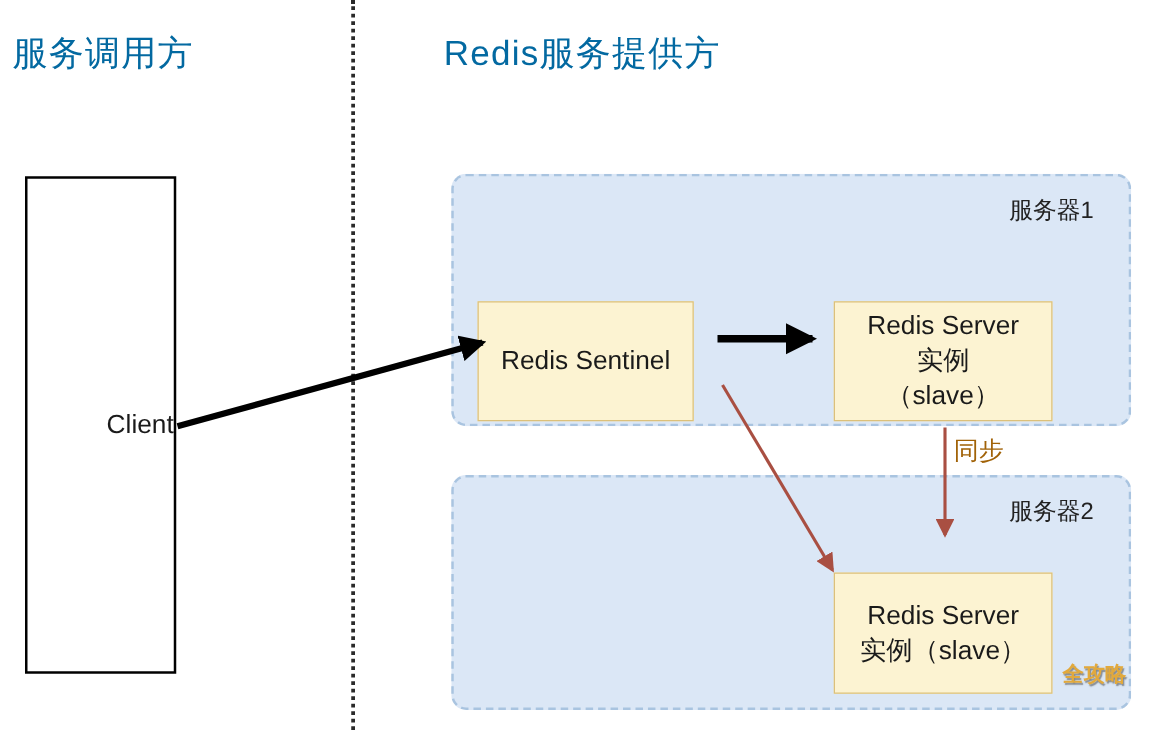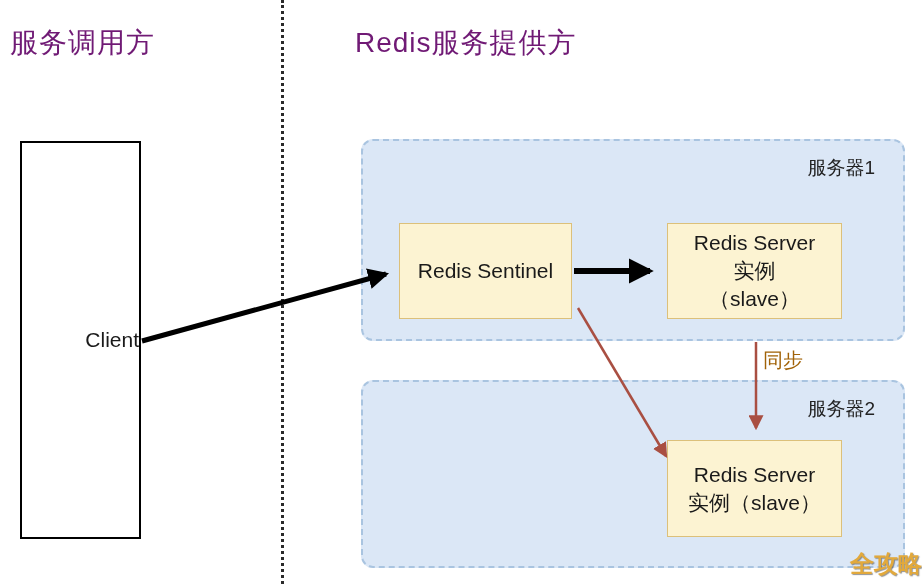--- a/index.html
+++ b/index.html
@@ -18,21 +18,21 @@
   .canvas{
     position:relative;
     width:922px;height:584px;
     background:#ffffff;
     overflow:hidden;
   }
   .header{
     position:absolute;
     font-size:28px;
     letter-spacing:1px;
-    color:#701a75;
+    color:#0369a1;
     white-space:nowrap;
   }
   .header.left{left:10px;top:24px;}
   .header.right{left:355px;top:24px;}
   .separator{
     position:absolute;
     left:281px;top:0;
     height:584px;width:0;
     border-left:3px dotted #2a2a2a;
   }
@@ -63,44 +63,45 @@
   }
   .node{
     position:absolute;
     background:var(--box-fill);
     border:1.5px solid var(--box-border);
     display:flex;flex-direction:column;
     align-items:center;justify-content:center;
     font-size:21px;
     text-align:center;
     line-height:28px;
+    margin-top:18px;
   }
-  .node.sentinel{left:399px;top:223px;width:173px;height:96px;}
+  .node.sentinel{left:382px;top:223px;width:173px;height:96px;}
   .node.master{left:667px;top:223px;width:175px;height:96px;}
   .node.slave{left:667px;top:440px;width:175px;height:97px;}
   .sync-label{
     position:absolute;
     left:763px;top:347px;
     font-size:20px;
     color:#a16207;
   }
   .arrows{
     position:absolute;
     left:0;top:0;
     width:922px;height:584px;
     pointer-events:none;
   }
   .arrow-line-black{stroke:var(--arrow-black);}
   .arrow-line-red{stroke:var(--arrow-red);}
   .arrow-head-black{fill:var(--arrow-black);}
   .arrow-head-red{fill:var(--arrow-red);}
   .watermark{
     position:absolute;
-    left:850px;top:548px;
-    font-size:24px;
+    left:850px;top:528px;
+    font-size:17px;
     font-weight:bold;
     color:var(--watermark-gold);
     text-shadow:1px 1px 1px rgba(60,60,60,0.55);
     white-space:nowrap;
   }
 </style>
 </head>
 <body>
 
 <div class="canvas">

